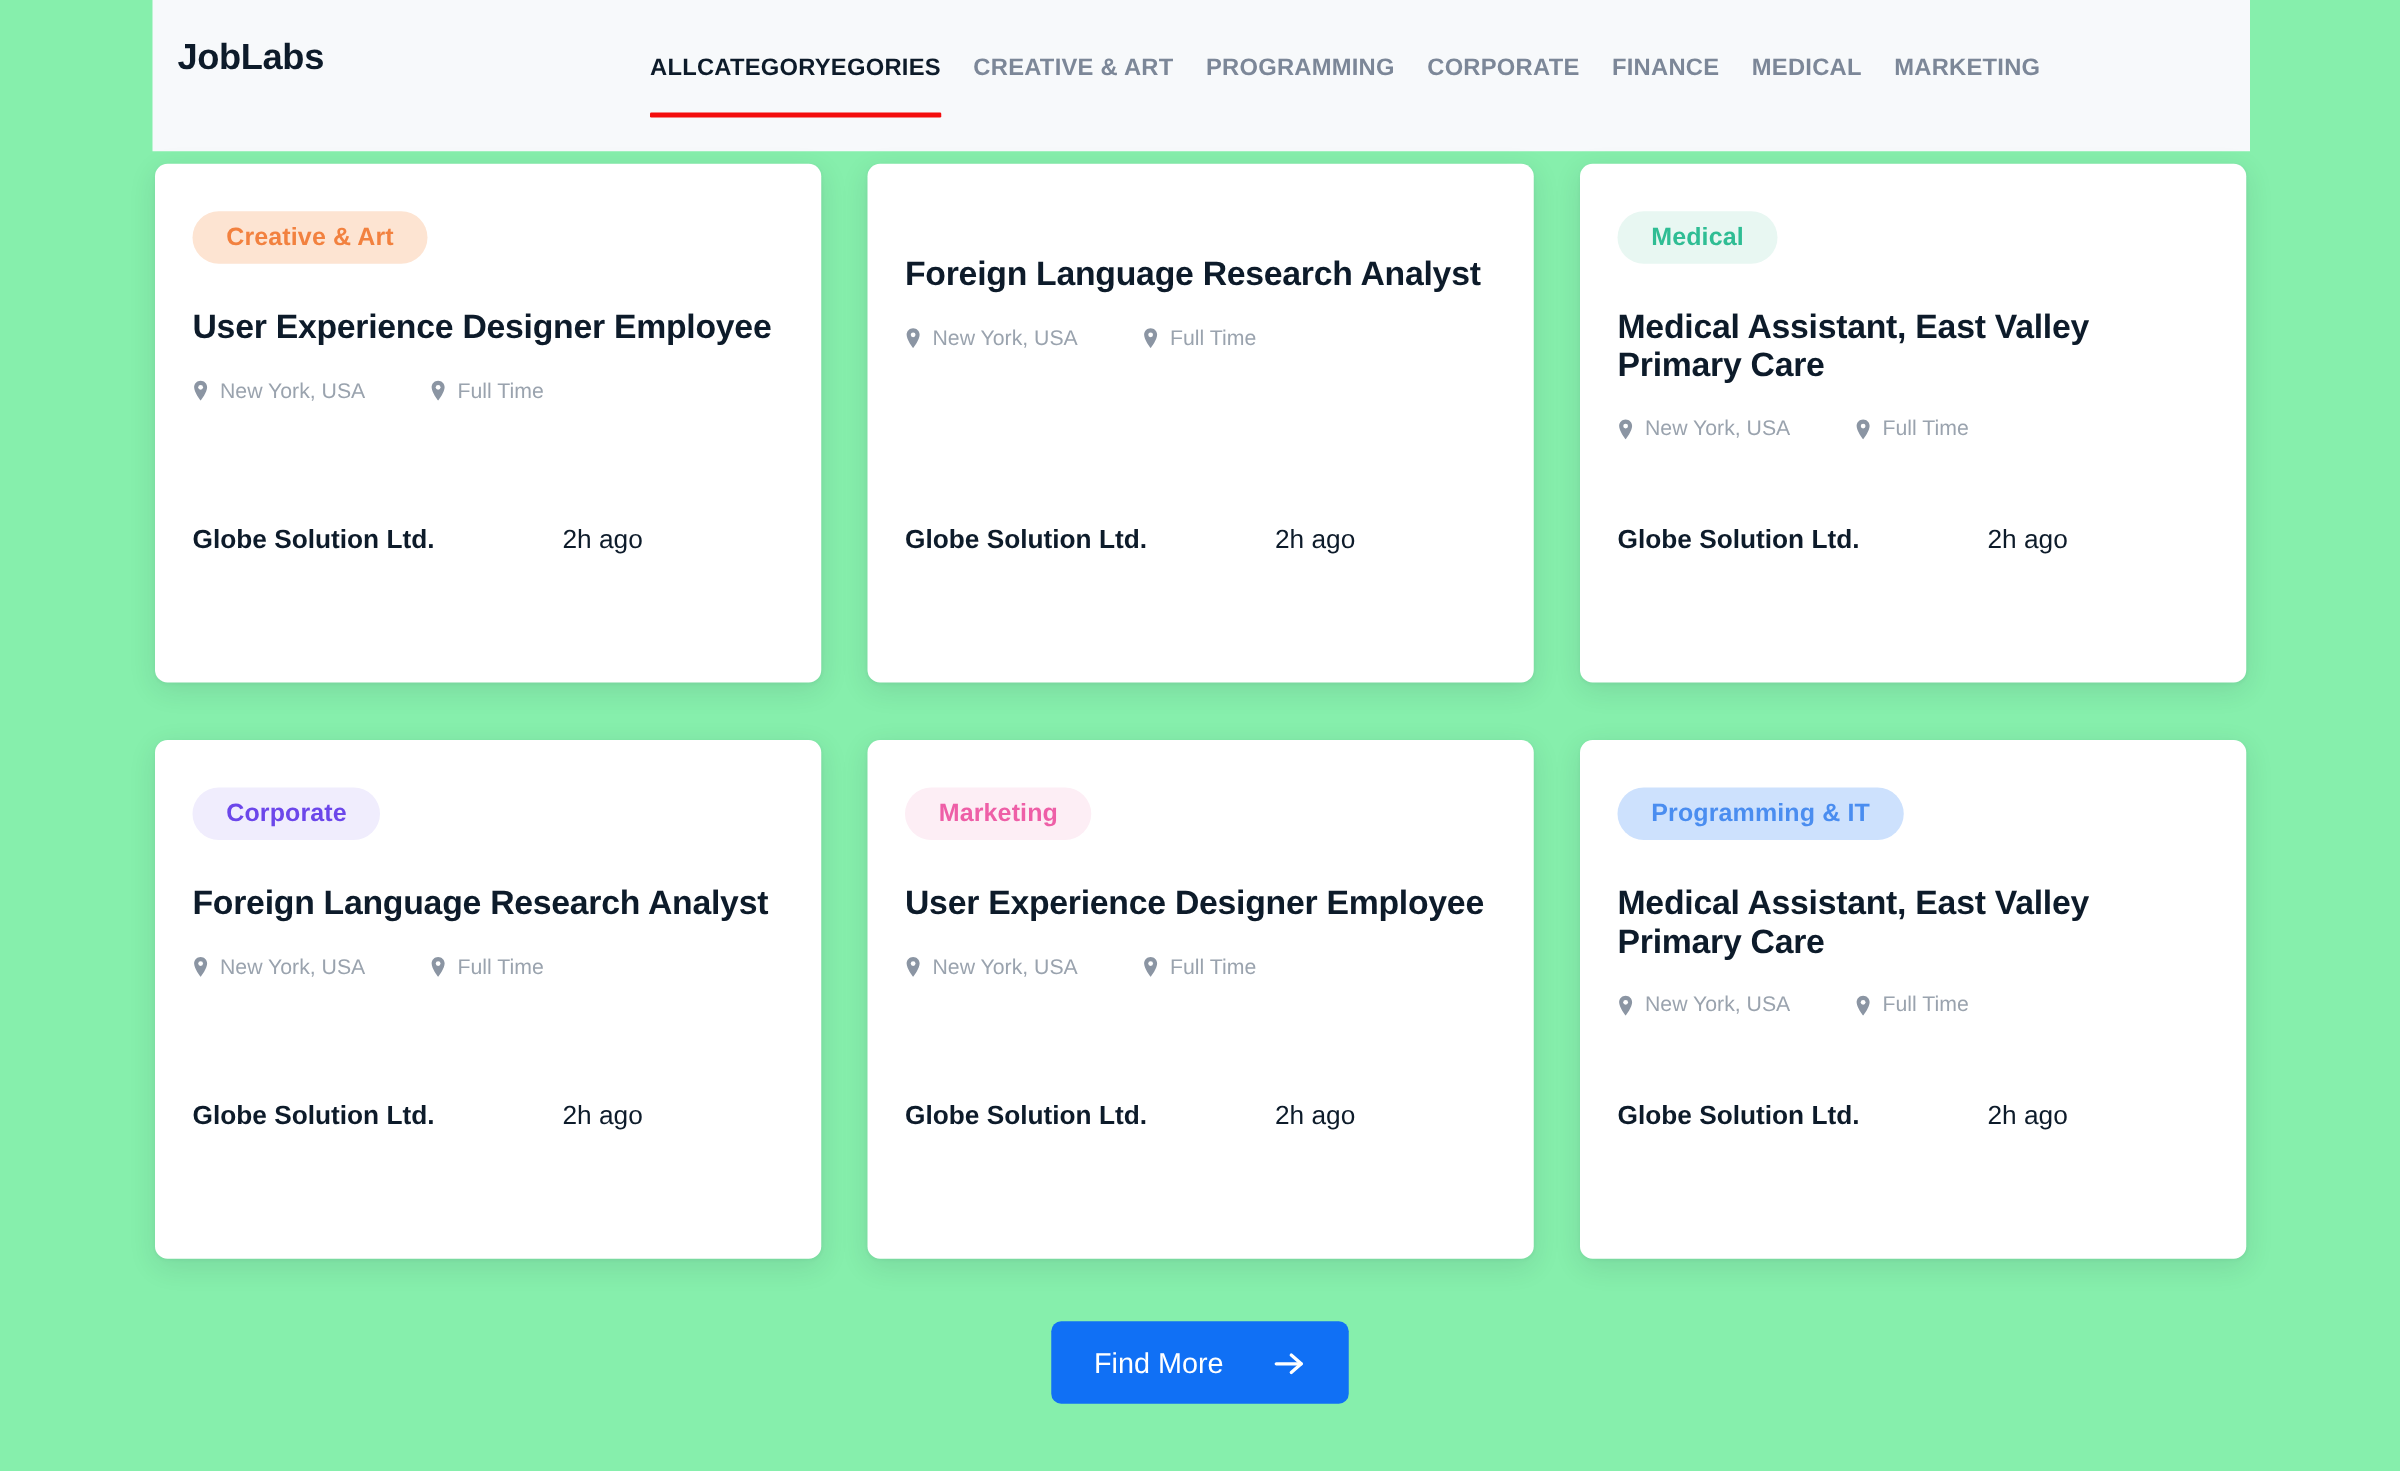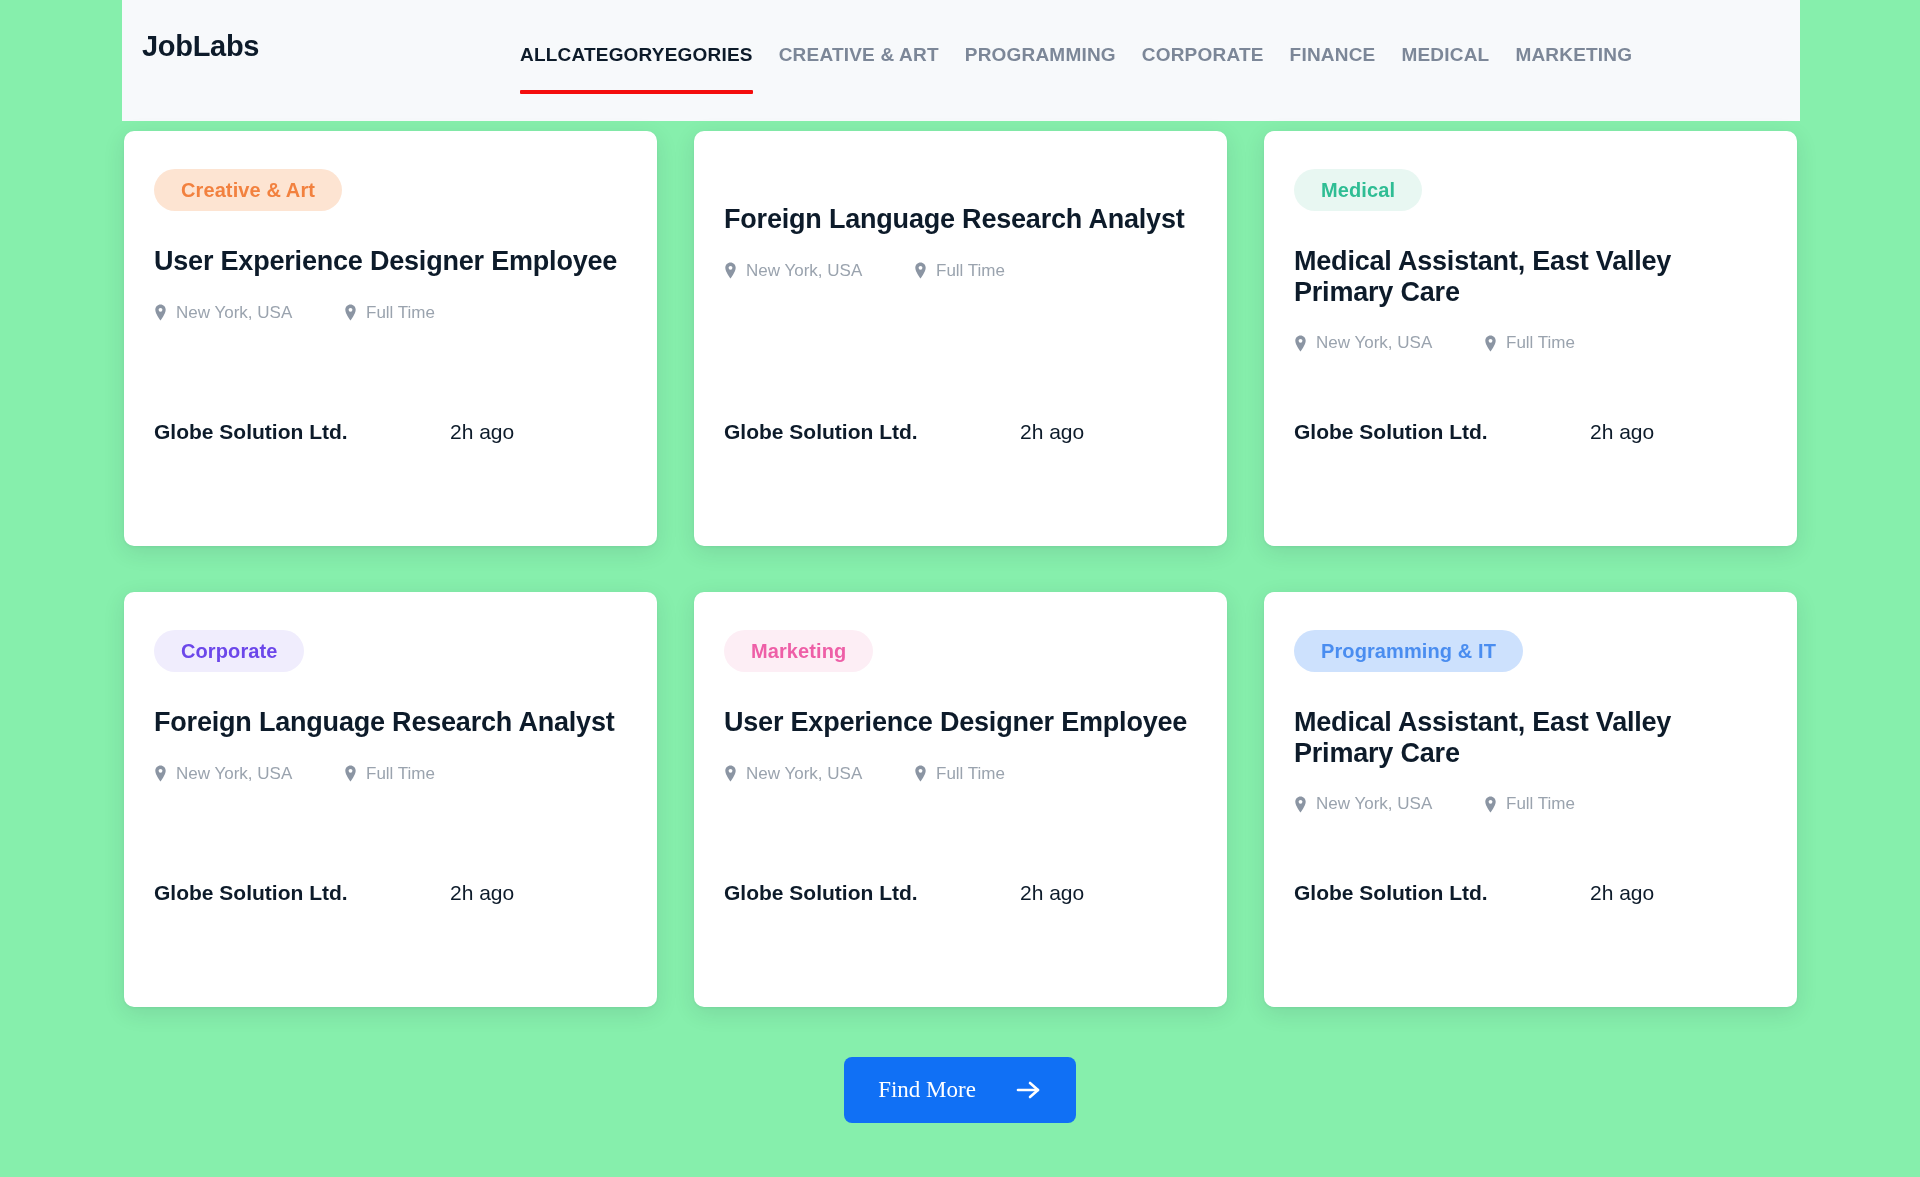--- a/index.html
+++ b/index.html
@@ -171,21 +171,21 @@
   .findmore {
     background: #1070f5;
     color: #ffffff;
     border: none;
     border-radius: 8px;
     height: 66px;
     padding: 0 34px;
     display: flex;
     align-items: center;
     gap: 40px;
-    font-family: Liberation Serif, serif;
+    font-family: Liberation Sans, sans-serif;
     font-size: 23px;
     cursor: pointer;
     justify-content: center;
   }
 
   .arrow-icon { display: block; width: 26px; height: 20px; }
 </style>
 </head>
 <body>
 

